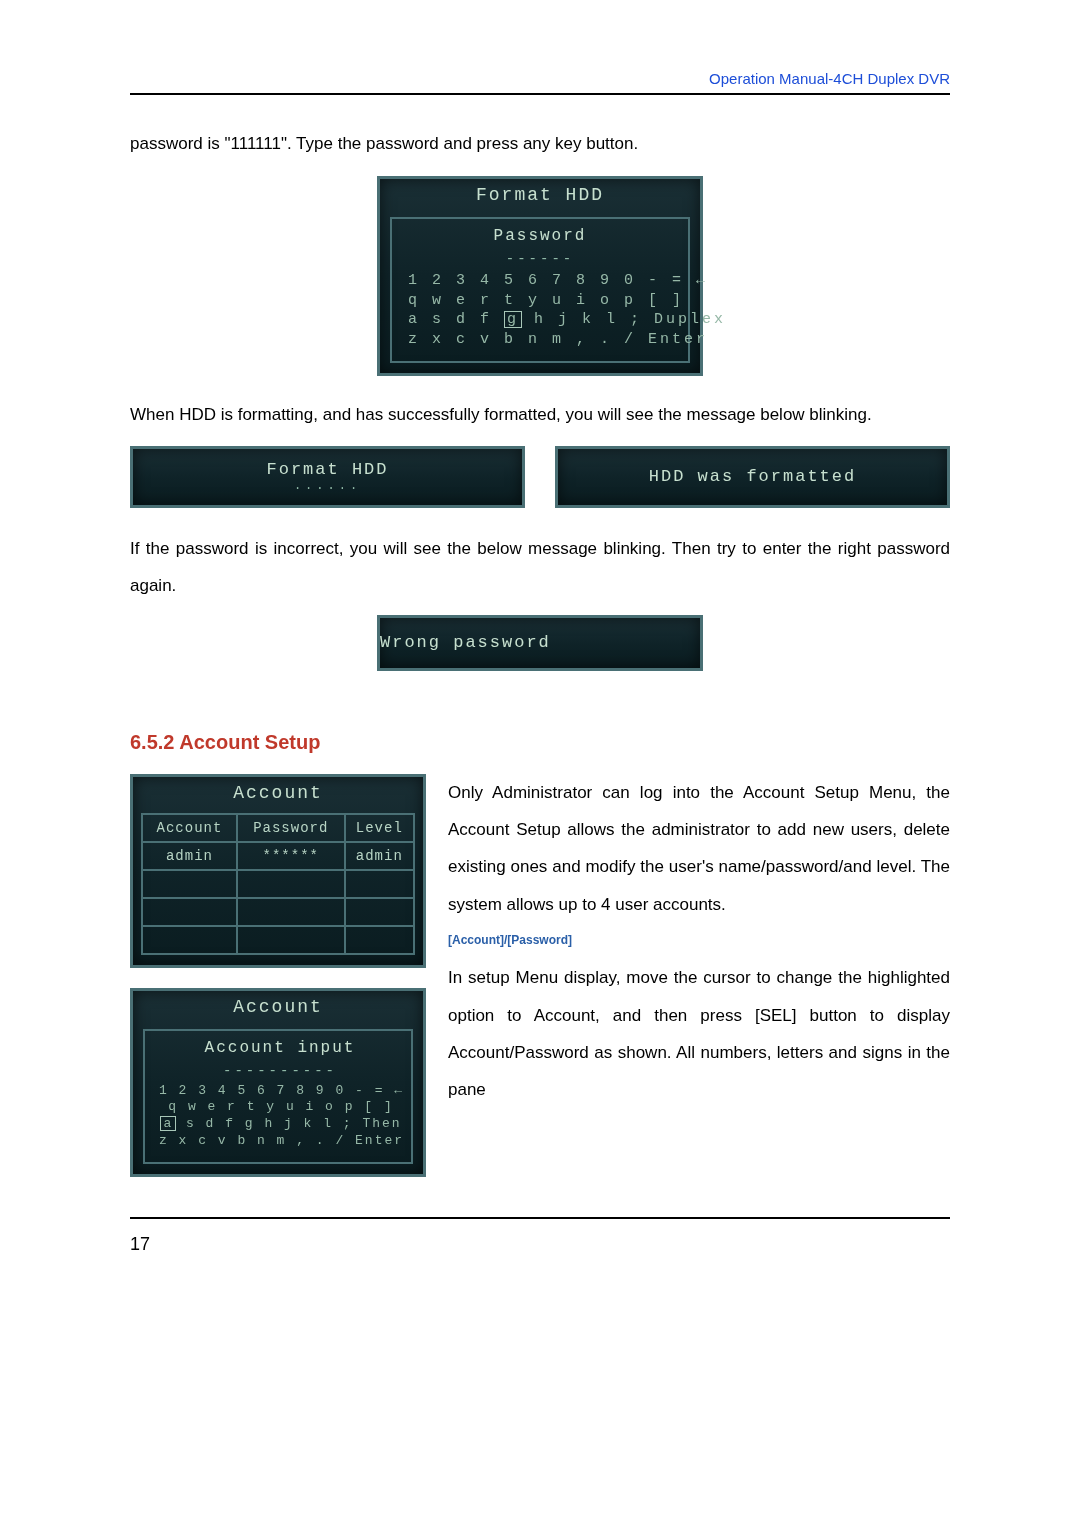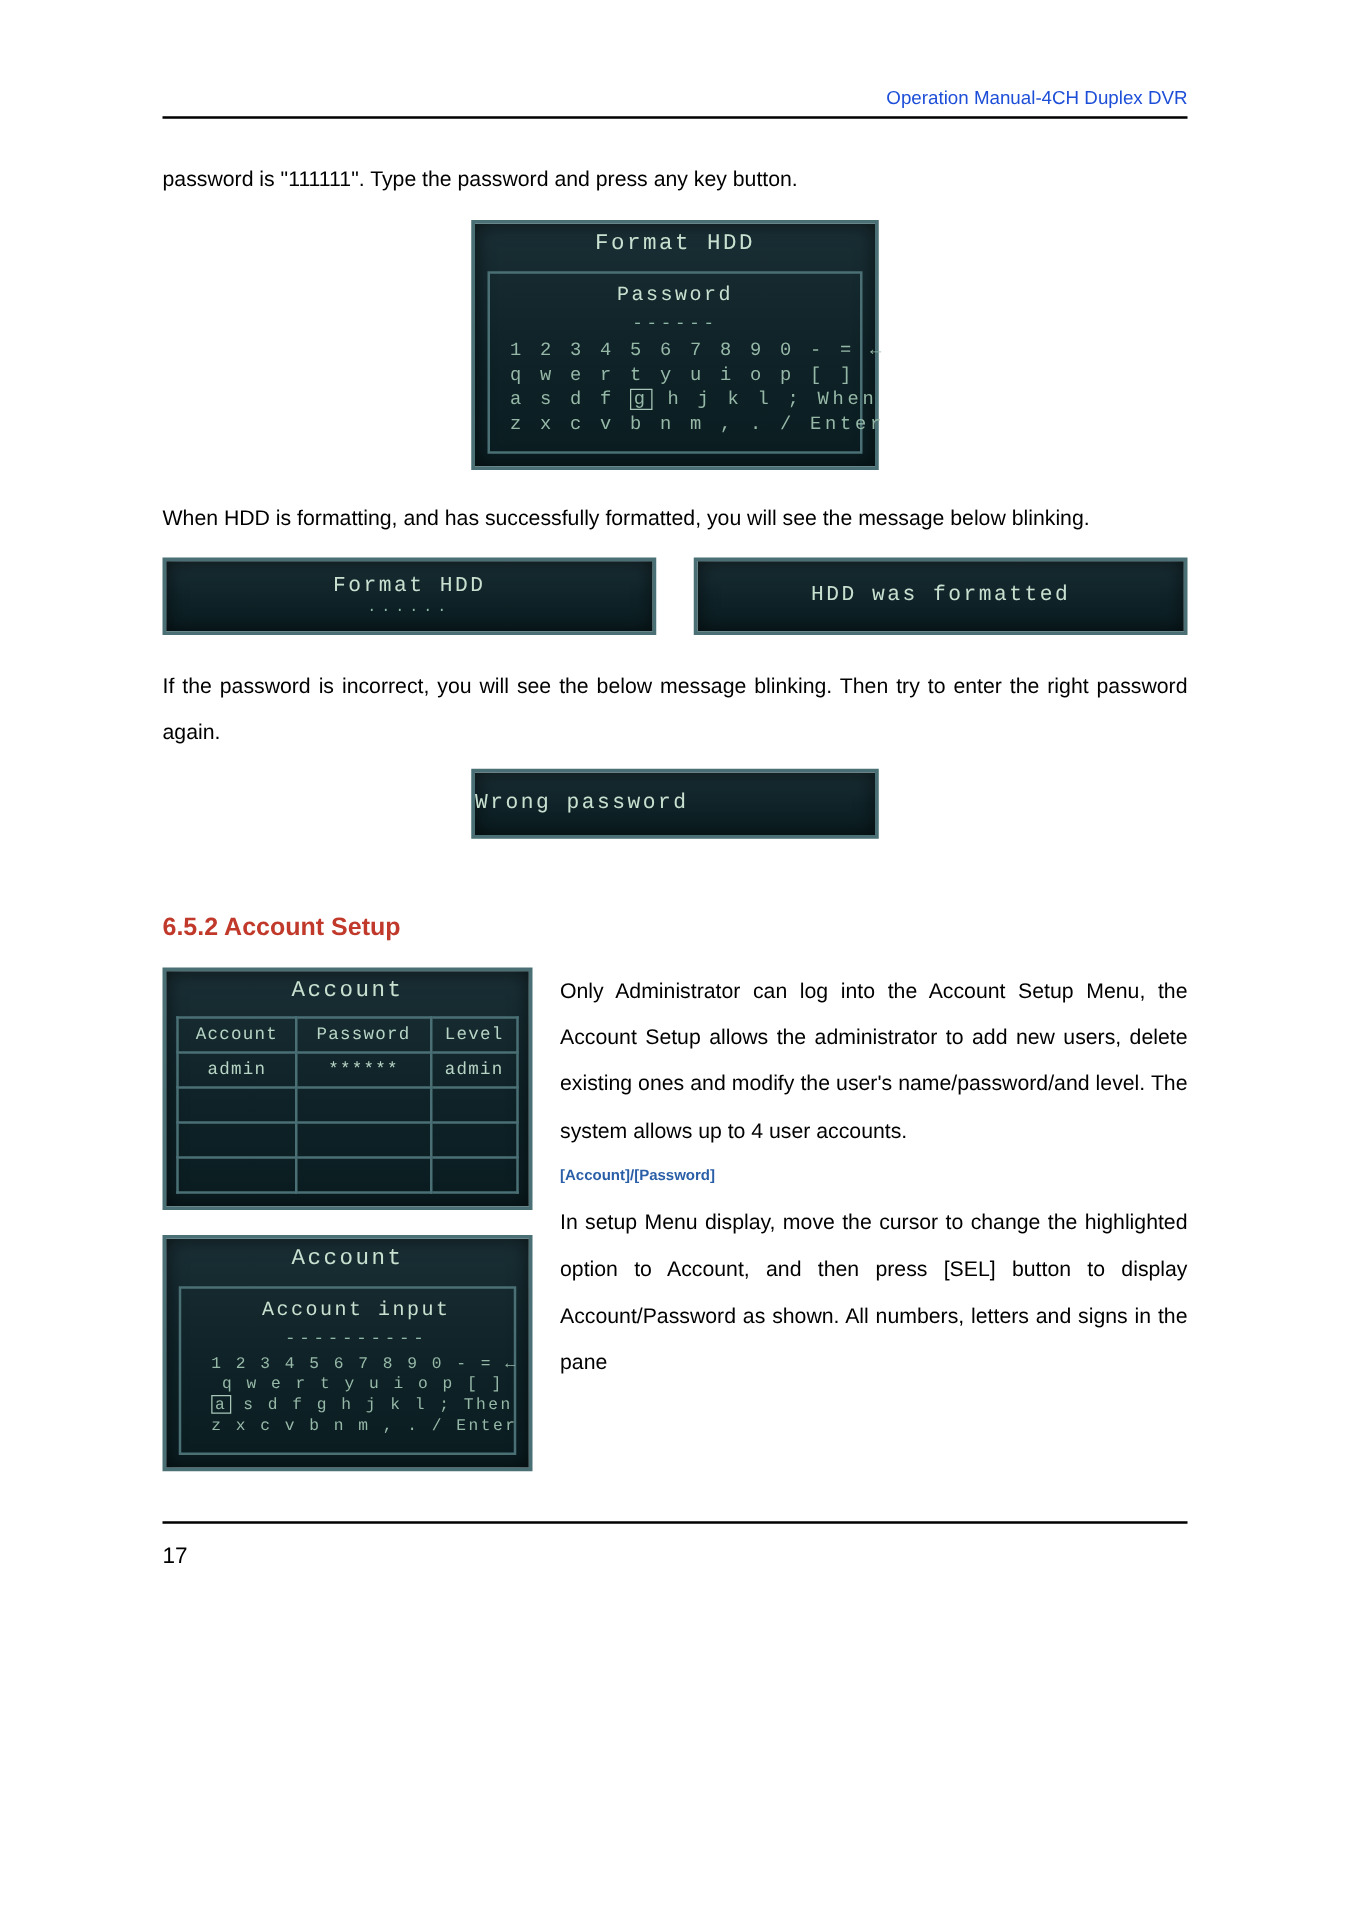--- a/index.html
+++ b/index.html
@@ -86,21 +86,21 @@
     color: #8fb8a6;
     font-size: 14px;
     margin-bottom: 4px;
   }
   .kb-row {
     white-space: pre;
     font-size: 15px;
     letter-spacing: 3px;
     color: #96b8a7;
     line-height: 1.3;
-    text-align: right;
+    text-align: center;
     padding-left: 6px;
     font-family: Liberation Mono, monospace;
   }
   .kb-cursor {
     display: inline-block;
     border: 1px solid #a8c7b8;
     padding: 0 2px;
     line-height: 1;
   }
 
@@ -193,21 +193,21 @@
     padding: 0;
     border: none;
     margin: 4px 8px 10px 8px;
   }
 
   
   .panel-account-input {
     width: 100%;
   }
   .panel-account-input .dvr-inner {
-    padding: 8px 8px 12px 22px;
+    padding: 8px 8px 12px 12px;
   }
   .panel-account-input .kb-row {
     font-size: 13px;
     letter-spacing: 2px;
     padding-left: 2px;
   }
 </style>
 </head>
 <body>
 
@@ -219,21 +219,21 @@
   <p class="body-text">password is "111111". Type the password and press any key button.</p>
 
   <div class="center-panel-wrap">
     <div class="dvr-panel panel-format">
       <div class="dvr-title">Format HDD</div>
       <div class="dvr-inner">
         <div class="dvr-sub">Password</div>
         <div class="dvr-dashes">------</div>
         <div class="kb-row">1 2 3 4 5 6 7 8 9 0 - = ←</div>
         <div class="kb-row">q w e r t y u i o p [ ]</div>
-        <div class="kb-row"><span>a s d f </span><span class="kb-cursor">g</span><span> h j k l ; When</span></div>
+        <div class="kb-row"><span>a s d f </span><span class="kb-cursor">g</span><span> h j k l ; Duplex</span></div>
         <div class="kb-row">z x c v b n m , . / Enter</div>
       </div>
     </div>
   </div>
 
   <p class="body-text">When HDD is formatting, and has successfully formatted, you will see the message below blinking.</p>
 
   <div class="two-up">
     <div class="dvr-panel thin-panel">
       <div class="dvr-title">Format HDD</div>

